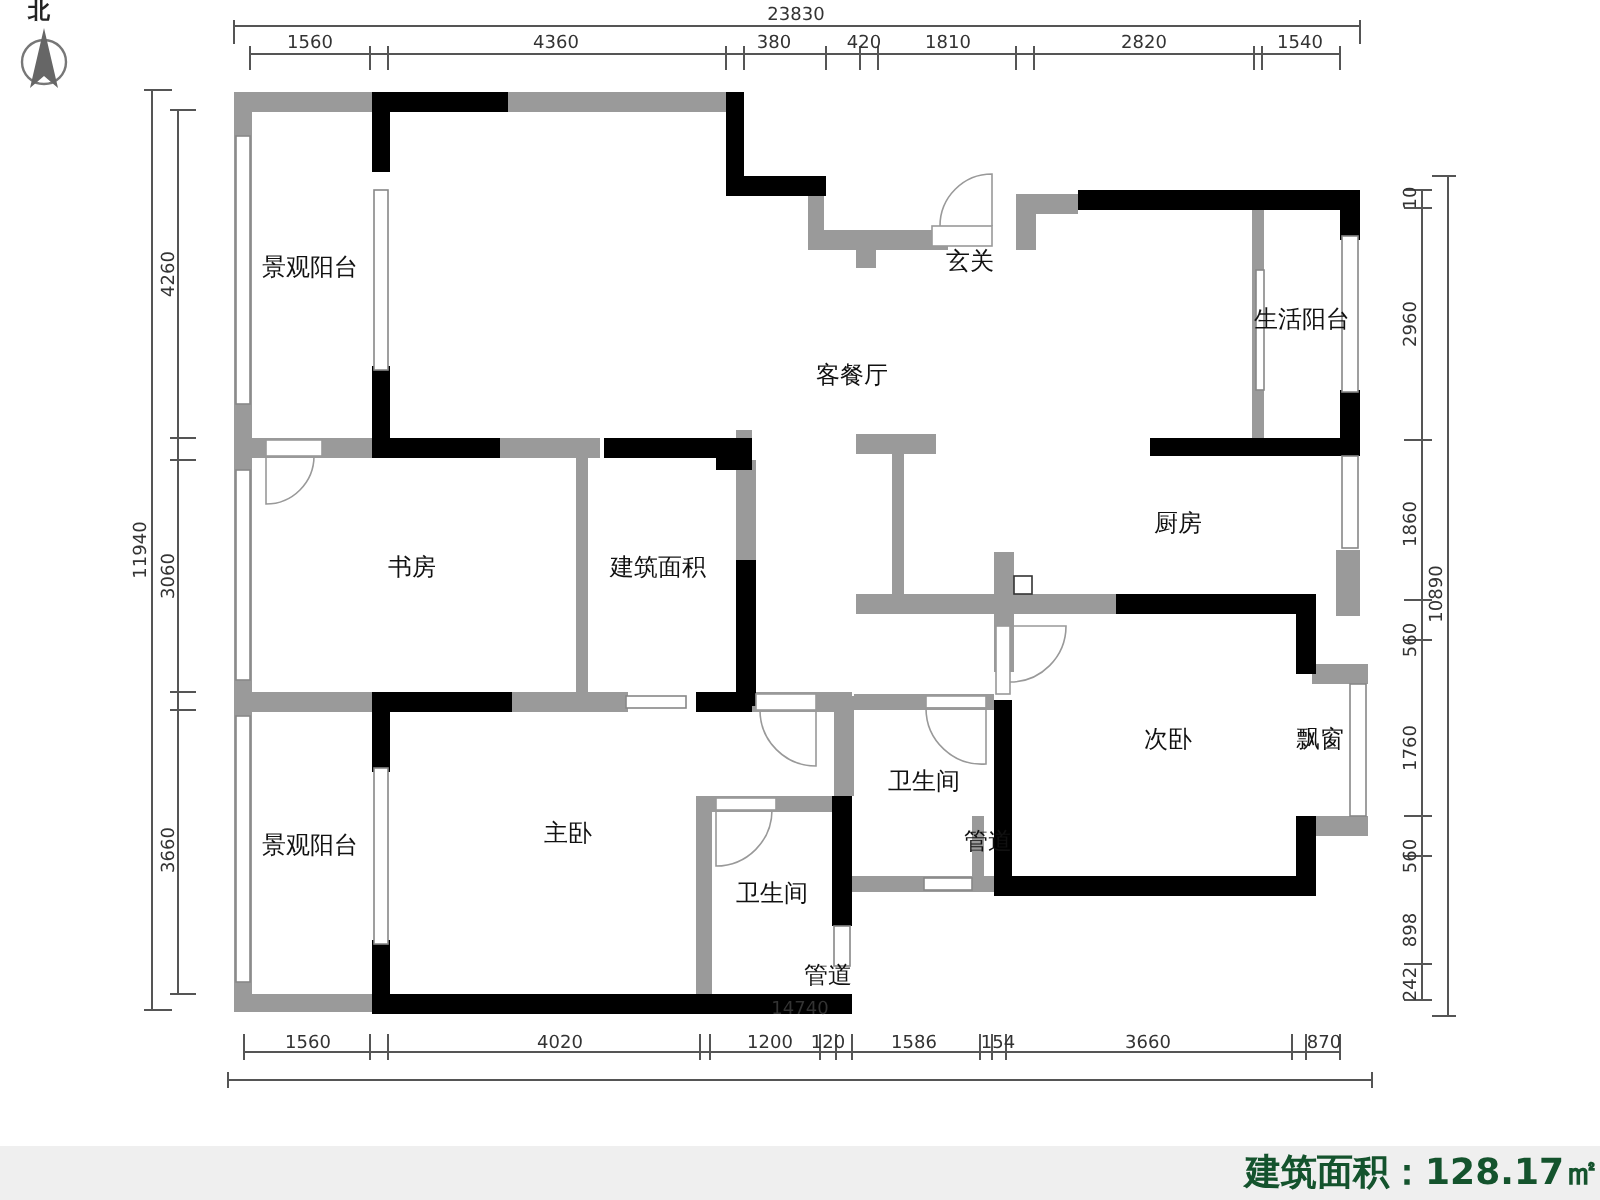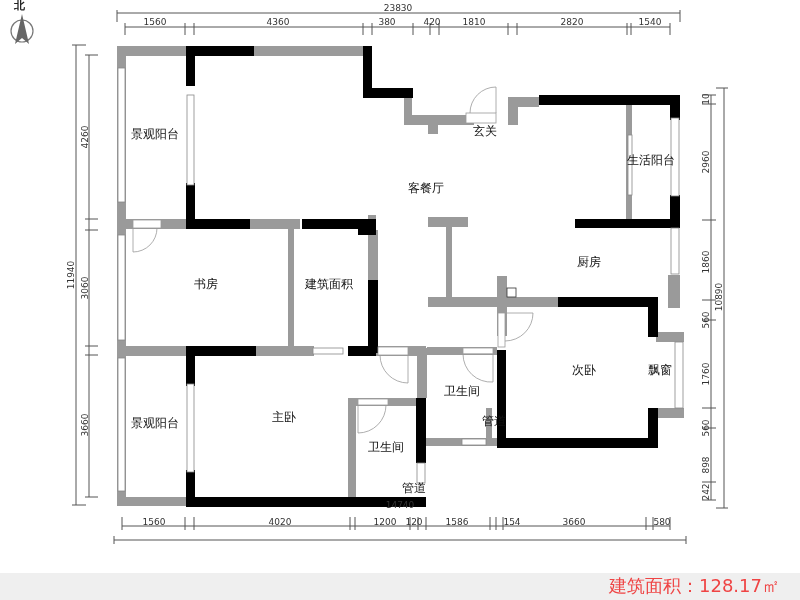--- a/index.html
+++ b/index.html
@@ -2,21 +2,21 @@
 <html><head>
 <meta charset="utf-8">
 <style>
   html, body { margin: 0; padding: 0; background: #ffffff; }
   body { width: 800px; height: 600px; position: relative; overflow: hidden; font-family: "DejaVu Sans", "Liberation Sans", sans-serif; }
   #plan { position: absolute; left: 0; top: 0; width: 800px; height: 600px; }
   .room-label { position: absolute; font-size: 12px; color: #111; white-space: nowrap; transform: translate(-50%, -50%); }
   .dim { position: absolute; font-size: 9px; color: #333; white-space: nowrap; transform: translate(-50%, -50%); }
   .dim.v { transform: translate(-50%, -50%) rotate(-90deg); }
   .north-label { position: absolute; left: 14px; top: -2px; font-size: 11px; font-weight: bold; color: #222; }
-  .area { position: absolute; right: 20px; top: 574px; font-size: 18px; font-weight: normal; color: #ef4444; font-family: "DejaVu Sans", sans-serif; }
+  .area { position: absolute; right: 0; top: 574px; font-size: 18px; font-weight: bold; color: #14532d; font-family: "DejaVu Sans", sans-serif; }
 </style>
 </head>
 <body>
 
 <svg id="plan" viewBox="0 0 800 600" xmlns="http://www.w3.org/2000/svg">
 
   <g stroke="#555" stroke-width="1" fill="none">
 
     <line x1="117" y1="13" x2="680" y2="13"></line>
     <line x1="117" y1="10" x2="117" y2="22"></line>
@@ -226,18 +226,18 @@
 <div class="dim v" style="left:706px;top:428px">560</div>
 <div class="dim v" style="left:706px;top:465px">898</div>
 <div class="dim v" style="left:706px;top:492px">242</div>
 <div class="dim v" style="left:719px;top:297px">10890</div>
 
 <div class="dim" style="left:154px;top:522px">1560</div>
 <div class="dim" style="left:280px;top:522px">4020</div>
 <div class="dim" style="left:385px;top:522px">1200</div>
 <div class="dim" style="left:414px;top:522px">120</div>
 <div class="dim" style="left:457px;top:522px">1586</div>
-<div class="dim" style="left:512px;top:522px">154</div>
+<div class="dim" style="left:499px;top:522px">154</div>
 <div class="dim" style="left:574px;top:522px">3660</div>
-<div class="dim" style="left:662px;top:522px">580</div>
+<div class="dim" style="left:662px;top:522px">870</div>
 <div class="dim" style="left:400px;top:505px">14740</div>
 
 <div class="area">建筑面积：128.17㎡</div>
 
 </body></html>

